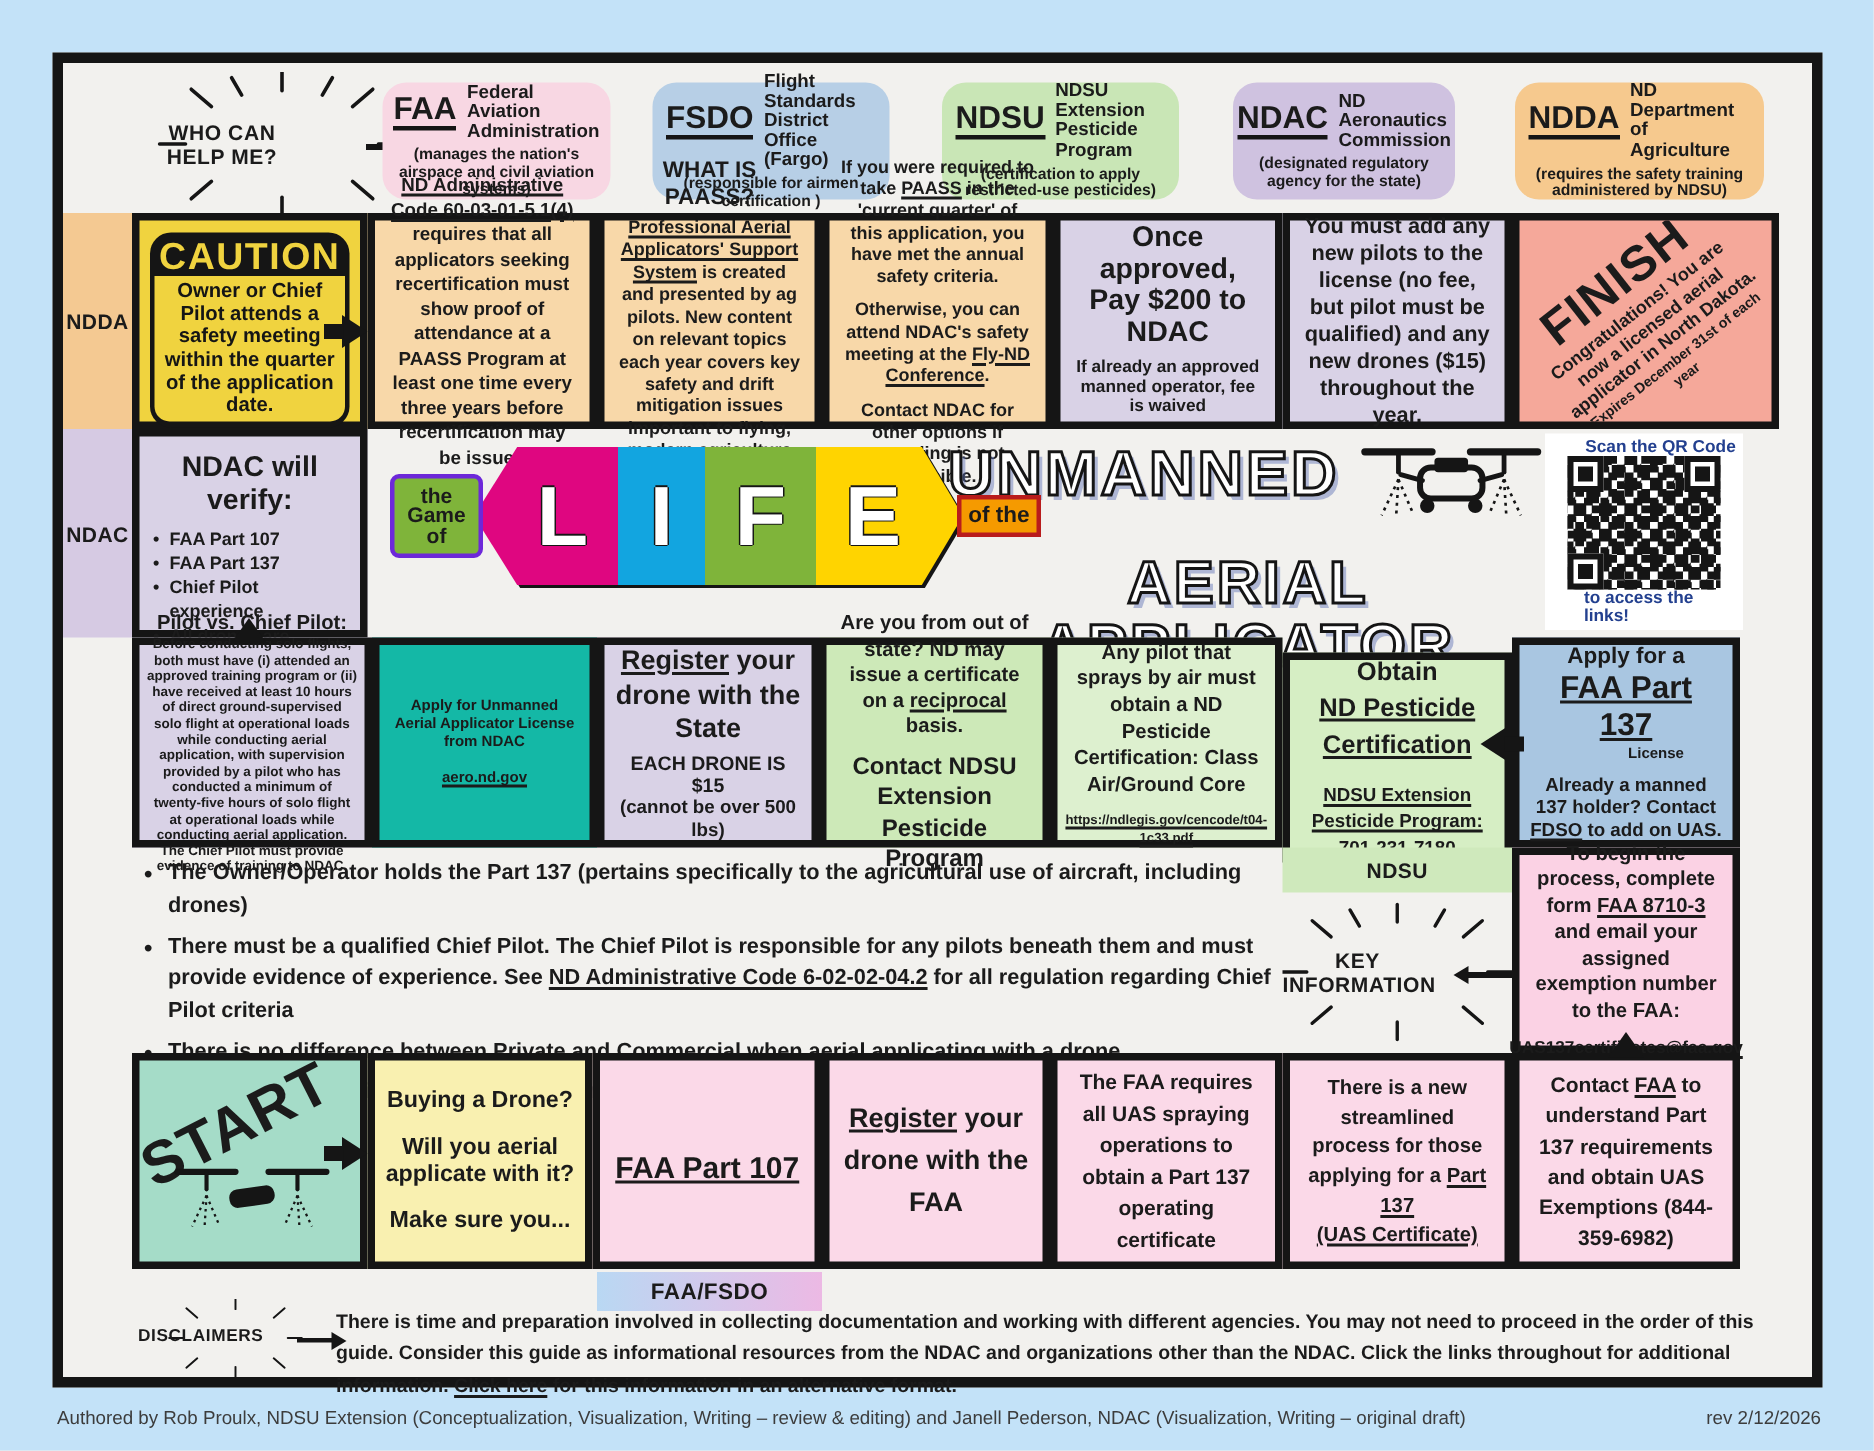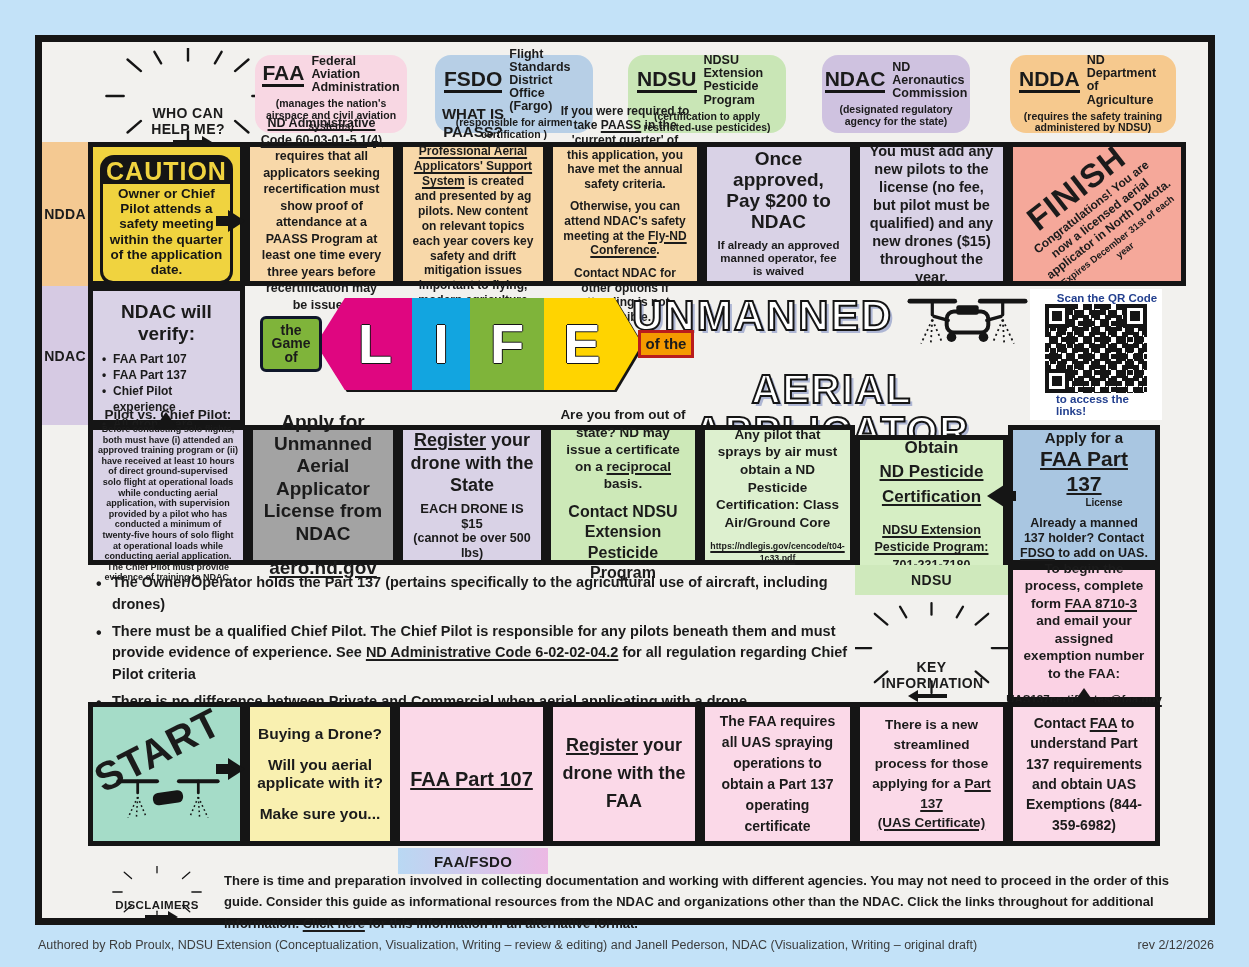--- a/index.html
+++ b/index.html
@@ -43,21 +43,21 @@
   .agency .abbr { font-size:21px; font-weight:800; border-bottom:3px solid #151515; line-height:1.05; }
   .agency .aname { font-size:12.5px; font-weight:800; text-align:left; line-height:1.05; }
   .agency .adesc { font-size:10.5px; font-weight:600; line-height:1.1; margin-top:4px; }
   .ag-pink  { background:#f8d7e3; }
   .ag-blue  { background:#b7cfe6; }
   .ag-green { background:#c9e6b6; }
   .ag-purple{ background:#cfc2e0; }
   .ag-orange{ background:#f6c98e; }
 
   
-  .burst { position:absolute; display:flex; flex-direction:column; align-items:center; justify-content:flex-end; }
+  .burst { position:absolute; display:flex; align-items:center; justify-content:space-between; }
   .burst svg.rays { position:absolute; inset:0; width:100%; height:100%; }
   .burst .burst-label { position:relative; font-weight:800; font-size:14px; letter-spacing:.4px; text-align:center; line-height:1.15; }
   .burst-arrow { position:relative; margin-top:3px; width:30px; height:4px; background:#151515; }
   .burst-arrow.dir-right::after { content:""; position:absolute; right:-9px; top:-4px;
     border-left:10px solid #151515; border-top:6px solid transparent; border-bottom:6px solid transparent; }
   .burst-arrow.dir-left::before { content:""; position:absolute; left:-9px; top:-4px;
     border-right:10px solid #151515; border-top:6px solid transparent; border-bottom:6px solid transparent; }
 
   
   .flow-right { position:absolute; width:0; height:0; z-index:6;
@@ -92,21 +92,21 @@
   .finish-inner .f2 { font-size:9.5px; font-weight:700; margin-top:2px; }
 
   
   .c-verify { background:#d9d2e6; justify-content:flex-start; padding-top:10px; }
   .c-verify .vt { font-size:19px; font-weight:800; margin-bottom:5px; }
   .c-verify ul { list-style:none; text-align:left; font-size:12px; font-weight:700; line-height:1.35; }
   .c-verify li { padding-left:13px; position:relative; }
   .c-verify li::before { content:"•"; position:absolute; left:2px; }
 
   .logo-wrap { position:absolute; display:flex; align-items:center; }
-  .logo-game { background:#7fb43a; border:3px solid #0f172a; border-radius:6px;
+  .logo-game { background:#7fb43a; border:3px solid #6d28d9; border-radius:6px;
     width:62px; padding:5px 4px; font-weight:800; font-size:14px; line-height:.95; text-align:center; z-index:2; }
   .logo-main { display:flex; align-items:stretch; height:92px; margin-left:-6px; filter:drop-shadow(2px 2px 0 #151515); }
   .seg { display:flex; align-items:center; justify-content:center; }
   .seg span { color:#fff; font-weight:800; font-size:56px; line-height:1;
     text-shadow:-1px 0 #151515,1px 0 #151515,0 -1px #151515,0 1px #151515; }
   .seg-l { background:#df0680; width:96px; clip-path:polygon(30% 0,100% 0,100% 100%,30% 100%,0 50%); padding-left:22px; }
   .seg-i { background:#12a5e0; width:58px; }
   .seg-f { background:#7fb43a; width:74px; }
   .seg-e { background:#ffd400; width:98px; clip-path:polygon(0 0,72% 0,100% 50%,72% 100%,0 100%); padding-right:22px; }
   .logo-ofthe { background:#f59a00; border:3px solid #b91c1c; width:56px; padding:4px;
@@ -128,21 +128,21 @@
       repeating-conic-gradient(#151515 0% 25%, transparent 25% 50%) 4px 6px / 17px 17px,
       #fff; }
   .qr-f { position:absolute; width:24px; height:24px; border:4px solid #151515; background:#fff; }
   .qr-f::after { content:""; position:absolute; inset:3px; background:#151515; }
   .qr-f.tl { left:0; top:0; } .qr-f.tr { right:0; top:0; } .qr-f.bl { left:0; bottom:0; }
 
   
   .c-pilotvs { background:#d9d2e6; padding:4px 5px; }
   .c-pilotvs .pvt { font-size:13.5px; font-weight:800; }
   .c-pilotvs .pvb { font-size:9px; font-weight:600; line-height:1.18; margin-top:1px; }
-  .c-applylic { background:#a3a3a3; font-size:19px; gap:12px;align-items:center; }
+  .c-applylic { background:#14b8a6; font-size:10px; gap:12px;align-items:center; }
   .c-regstate { background:#d9d2e6; }
   .c-regstate .big { font-size:18px; line-height:1.25; }
   .c-regstate .sm1 { font-size:13px; font-weight:800; margin-top:4px; }
   .c-regstate .sm2 { font-size:12.5px; }
   .c-green1 { background:#cde9b8; }
   .c-outstate { font-size:13.5px; line-height:1.28; gap:9px; }
   .c-outstate .p2 { font-size:16px; font-weight:800; }
   .c-green2 { background:#ddf0cf; }
   .c-anypilot { font-size:13.5px; line-height:1.3; gap:10px; }
   .c-anypilot .tiny { font-size:8.8px; font-weight:700; }

